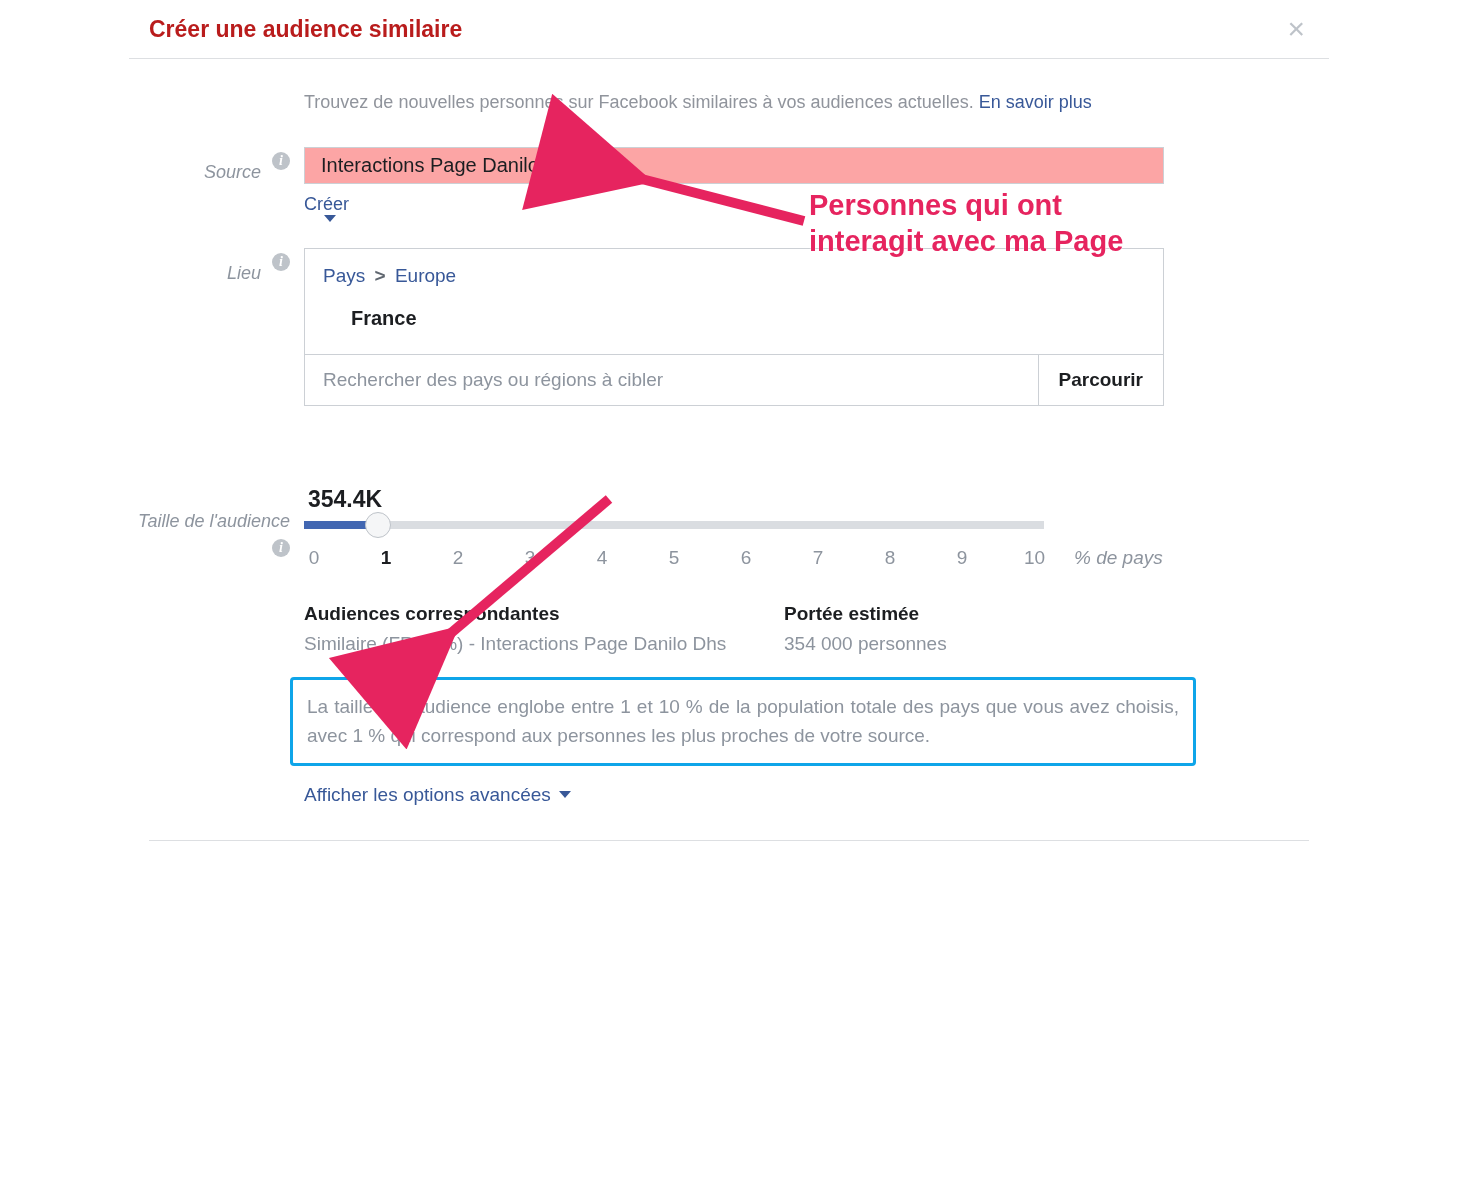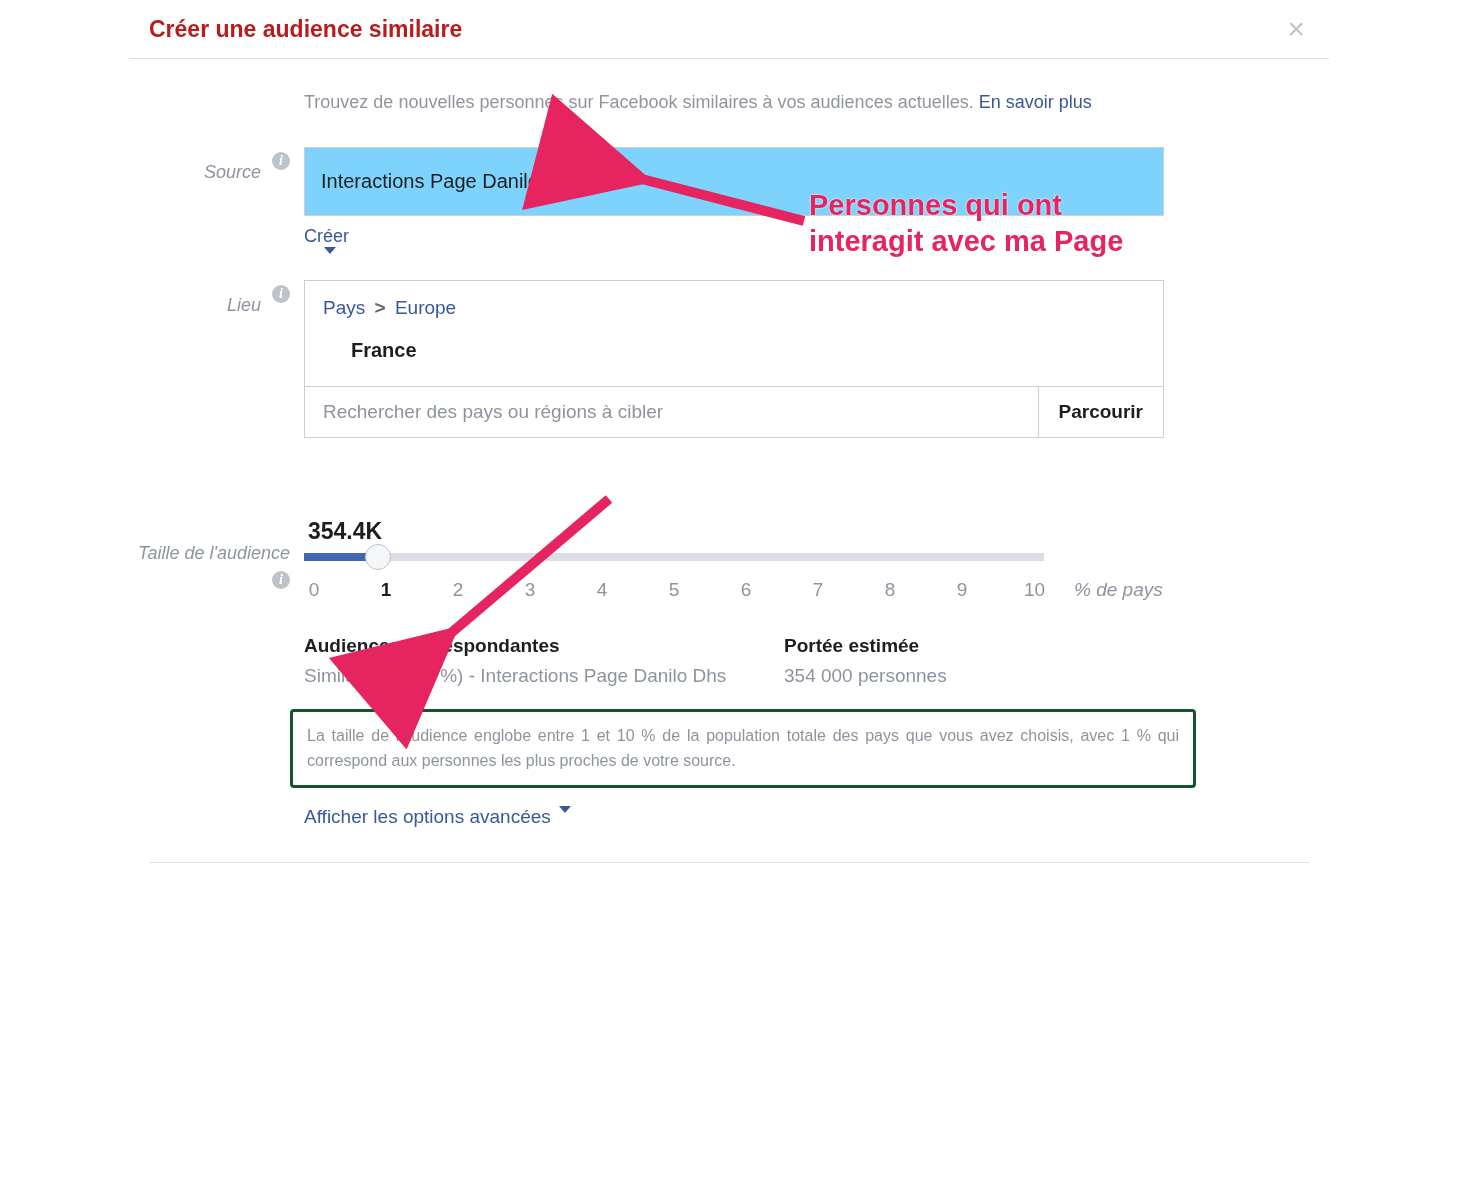--- a/index.html
+++ b/index.html
@@ -8,21 +8,21 @@
   .modal-title{font-size:23px;font-weight:700;color:#b91c1c;}
   .close-x{font-size:30px;color:#bec3c9;cursor:pointer;line-height:1;padding:0 4px;}
   .modal-body{padding:30px 0 0 0;position:relative;}
   .intro{margin:0 0 30px 175px;width:860px;font-size:18px;color:#90949c;line-height:1.55;text-align:justify;}
   .intro .link{color:#385898;cursor:pointer;}
   .row{display:flex;margin-bottom:26px;}
   .label-col{width:175px;box-sizing:border-box;padding-right:14px;text-align:right;font-size:18px;color:#8d949e;line-height:1.3;}
   .label-col .lbl{display:inline-block;vertical-align:top;padding-top:14px;font-style:italic;}
   .info-dot{display:inline-block;width:18px;height:18px;border-radius:50%;background:#bec3c9;color:#fff;font-style:italic;font-family:Georgia,serif;font-size:14px;font-weight:700;text-align:center;line-height:18px;vertical-align:middle;margin-left:6px;position:relative;top:2px;}
   .field-col{width:860px;}
-  .input-box{border:1px solid #ccd0d5;padding:22px 16px;font-size:20px;color:#1c1e21;background:#7dd3fc;cursor:text;}
+  .input-box{border:1px solid #ccd0d5;padding:6px 16px;font-size:20px;color:#1c1e21;background:#fca5a5;cursor:text;}
   .create-link{color:#385898;font-size:18px;margin-top:10px;display:inline-flex;align-items:center;cursor:pointer;flex-direction:column;}
   .create-link .caret{margin-left:6px;}
   .caret{display:inline-block;width:0;height:0;border-left:6px solid transparent;border-right:6px solid transparent;border-top:7px solid #385898;}
   .location-box{border:1px solid #ccd0d5;background:#fff;}
   .loc-top{padding:16px 18px 18px 18px;}
   .breadcrumb{font-size:19px;}
   .breadcrumb .bc-link{color:#385898;cursor:pointer;}
   .breadcrumb .bc-sep{color:#606770;margin:0 4px;font-weight:700;}
   .loc-value{font-size:20px;font-weight:700;margin:20px 0 6px 28px;color:#1c1e21;}
   .loc-bottom{border-top:1px solid #ccd0d5;display:flex;align-items:center;}
@@ -36,22 +36,22 @@
   .slider-scale{display:flex;width:740px;justify-content:space-between;margin-top:18px;font-size:19px;color:#8d949e;position:relative;}
   .slider-scale .tick{width:20px;text-align:center;}
   .slider-scale .tick.sel{color:#1c1e21;font-weight:700;}
   .scale-suffix{position:absolute;left:770px;top:0;font-size:19px;color:#8d949e;white-space:nowrap;font-style:italic;}
   .slider-scale-wrap{position:relative;}
   .summary{display:flex;margin-top:34px;width:860px;}
   .sum-col-a{width:480px;}
   .sum-col-b{flex:1;}
   .sum-h{font-size:19px;font-weight:700;color:#1c1e21;margin-bottom:8px;}
   .sum-v{font-size:19px;color:#8d949e;}
-  .note-box{border:3px solid #14532d;border-radius:4px;padding:12px 14px;font-size:16px;color:#8d949e;line-height:1.55;width:872px;margin:22px 0 0 -14px;text-align:justify;}
-  .adv-link{color:#385898;font-size:19px;margin-top:18px;display:inline-flex;align-items:flex-start;cursor:pointer;}
+  .note-box{border:3px solid #0ea5e9;border-radius:4px;padding:12px 14px;font-size:19px;color:#8d949e;line-height:1.55;width:872px;margin:22px 0 0 -14px;text-align:justify;}
+  .adv-link{color:#385898;font-size:19px;margin-top:18px;display:inline-flex;align-items:center;cursor:pointer;}
   .adv-link .caret{margin-left:8px;}
   .modal-footer-sep{margin:34px 20px 0 20px;border-top:1px solid #dddfe2;height:28px;}
   
   .annot{position:absolute;pointer-events:none;font-size:29px;font-weight:700;color:#e6245f;line-height:1.25;text-shadow:0 0 1px #fff, 0 0 2px #fff;}
   .arrow-svg{position:absolute;pointer-events:none;overflow:visible;}
 </style>
 </head>
 <body>
 
 <div class="modal">

